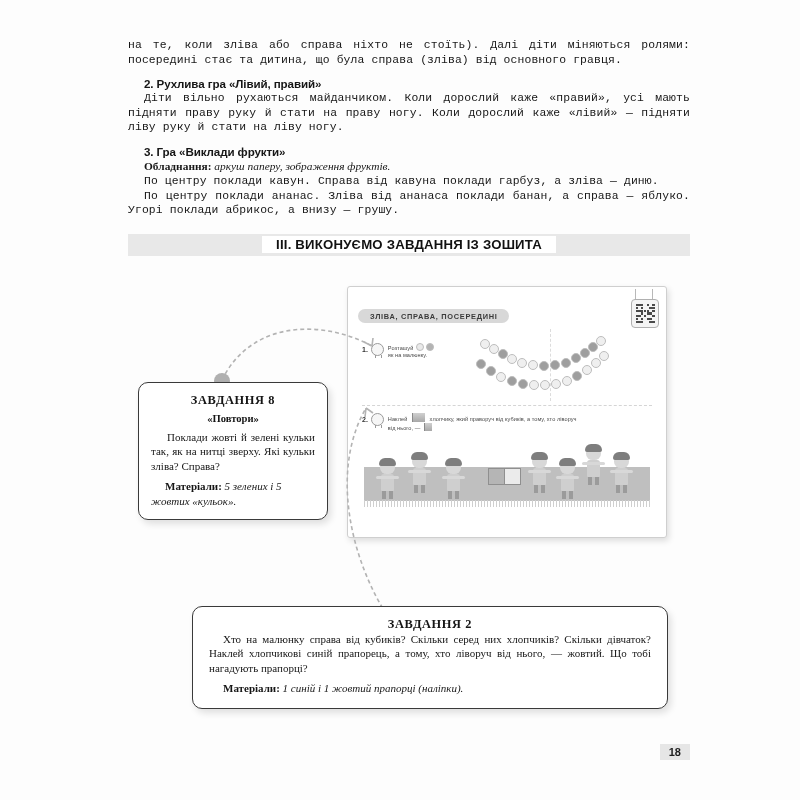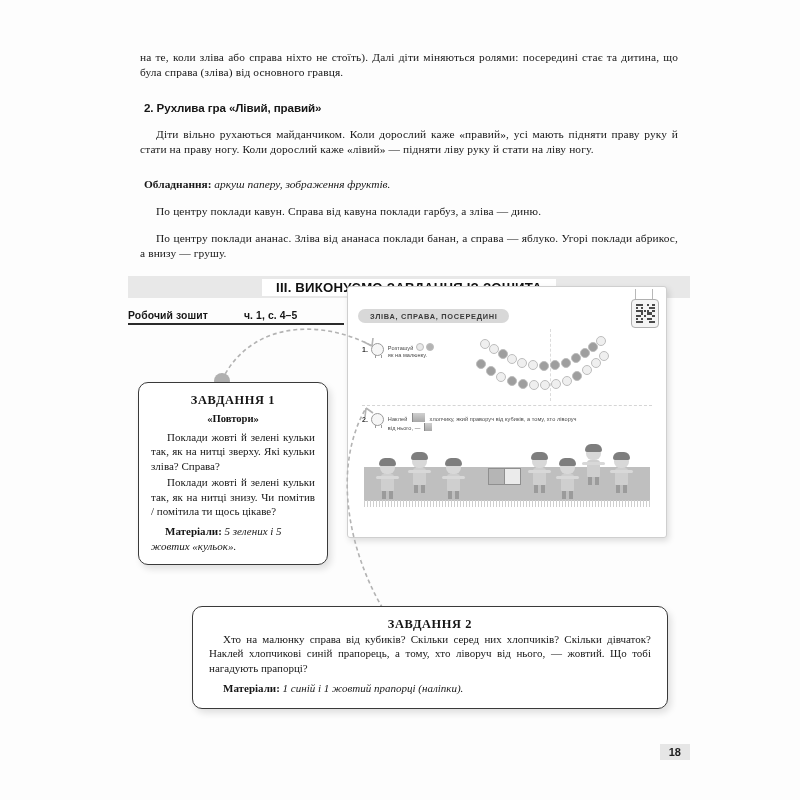--- a/index.html
+++ b/index.html
@@ -24,25 +24,25 @@
   }
   .content {
     position: absolute;
     left: 128px;
     top: 38px;
     width: 562px;
   }
 
   
   .para {
-    font-family: Liberation Serif, serif;
+    font-family: Liberation Mono, monospace;
     font-size: 11.4px;
     line-height: 14.6px;
     text-align: justify;
-    margin: 12px;
+    margin: 0;
     letter-spacing: 0.12px;
   }
   .para.indent { text-indent: 16px; }
   .gap-sm { height: 9px; }
 
   .subhead {
     font-family: "Liberation Sans", sans-serif;
     font-weight: bold;
     font-size: 11.6px;
     line-height: 15px;
@@ -387,35 +387,32 @@
 
   <div class="content">
 
     <p class="para">на те, коли зліва або справа ніхто не стоїть). Далі діти міняються ролями: посередині стає та дитина, що була справа (зліва) від основного гравця.</p>
 
     <div class="gap-sm"></div>
     <p class="subhead">2. Рухлива гра «Лівий, правий»</p>
     <p class="para indent">Діти вільно рухаються майданчиком. Коли дорослий каже «правий», усі мають підняти праву руку й стати на праву ногу. Коли дорослий каже «лівий» — підняти ліву руку й стати на ліву ногу.</p>
 
     <div class="gap-sm"></div>
+    <p class="subhead">3. Гра «Виклади фрукти»</p>
     <p class="equip">
       <b>Обладнання:</b>
       <i>аркуш паперу, зображення фруктів.</i>
     </p>
     <p class="para indent">По центру поклади кавун. Справа від кавуна поклади гарбуз, а зліва — диню.</p>
     <p class="para indent">По центру поклади ананас. Зліва від ананаса поклади банан, а справа — яблуко. Угорі поклади абрикос, а внизу — грушу.</p>
 
     <div class="banner">
       <span class="banner-title">III. ВИКОНУЄМО ЗАВДАННЯ ІЗ ЗОШИТА</span>
     </div>
 
-    <div class="wbref">
-      <span class="wbref-label">Робочий зошит</span>
-      <span class="wbref-pages">ч. 1, с. 4–5</span>
-    </div>
   </div>
 
   <div class="worksheet">
 
     <div class="ws-headerbar">
       <span>ЗЛІВА, СПРАВА, ПОСЕРЕДИНІ</span>
     </div>
 
     <div class="qr-tag">
       <div class="qr-strings"></div>
@@ -610,24 +607,23 @@
     <path d="M 222 380 C 250 322 320 318 372 346" fill="none" stroke="#b3b3b3" stroke-width="1.6" stroke-dasharray="4,3"></path>
     <path d="M 372 346 l -8 -4 M 372 346 l 1 -8" fill="none" stroke="#b3b3b3" stroke-width="1.6"></path>
     <path d="M 390 620 C 350 560 330 470 366 408" fill="none" stroke="#b3b3b3" stroke-width="1.6" stroke-dasharray="4,3"></path>
     <path d="M 366 408 l -1 9 M 366 408 l 7 5" fill="none" stroke="#b3b3b3" stroke-width="1.6"></path>
   </svg>
   <div class="conn-dot" style="left:214px; top:373px;"></div>
   <div class="conn-dot" style="left:383px; top:614px;"></div>
 
   <div class="task" id="task1">
     <div class="task-inner">
-      <p class="task-title">ЗАВДАННЯ 1</p>
+      <p class="task-title">ЗАВДАННЯ 8</p>
       <p class="task-sub">«Повтори»</p>
       <p class="task-body">Поклади жовті й зелені кульки так, як на нитці зверху. Які кульки зліва? Справа?</p>
-      <p class="task-body">Поклади жовті й зелені кульки так, як на нитці знизу. Чи помітив / помітила ти щось цікаве?</p>
       <p class="task-mats">
         <b>Матеріали:</b>
         <i>5 зелених і 5 жовтих «кульок».</i>
       </p>
     </div>
   </div>
 
   <div class="task" id="task2">
     <div class="task-inner">
       <p class="task-title">ЗАВДАННЯ 2</p>

